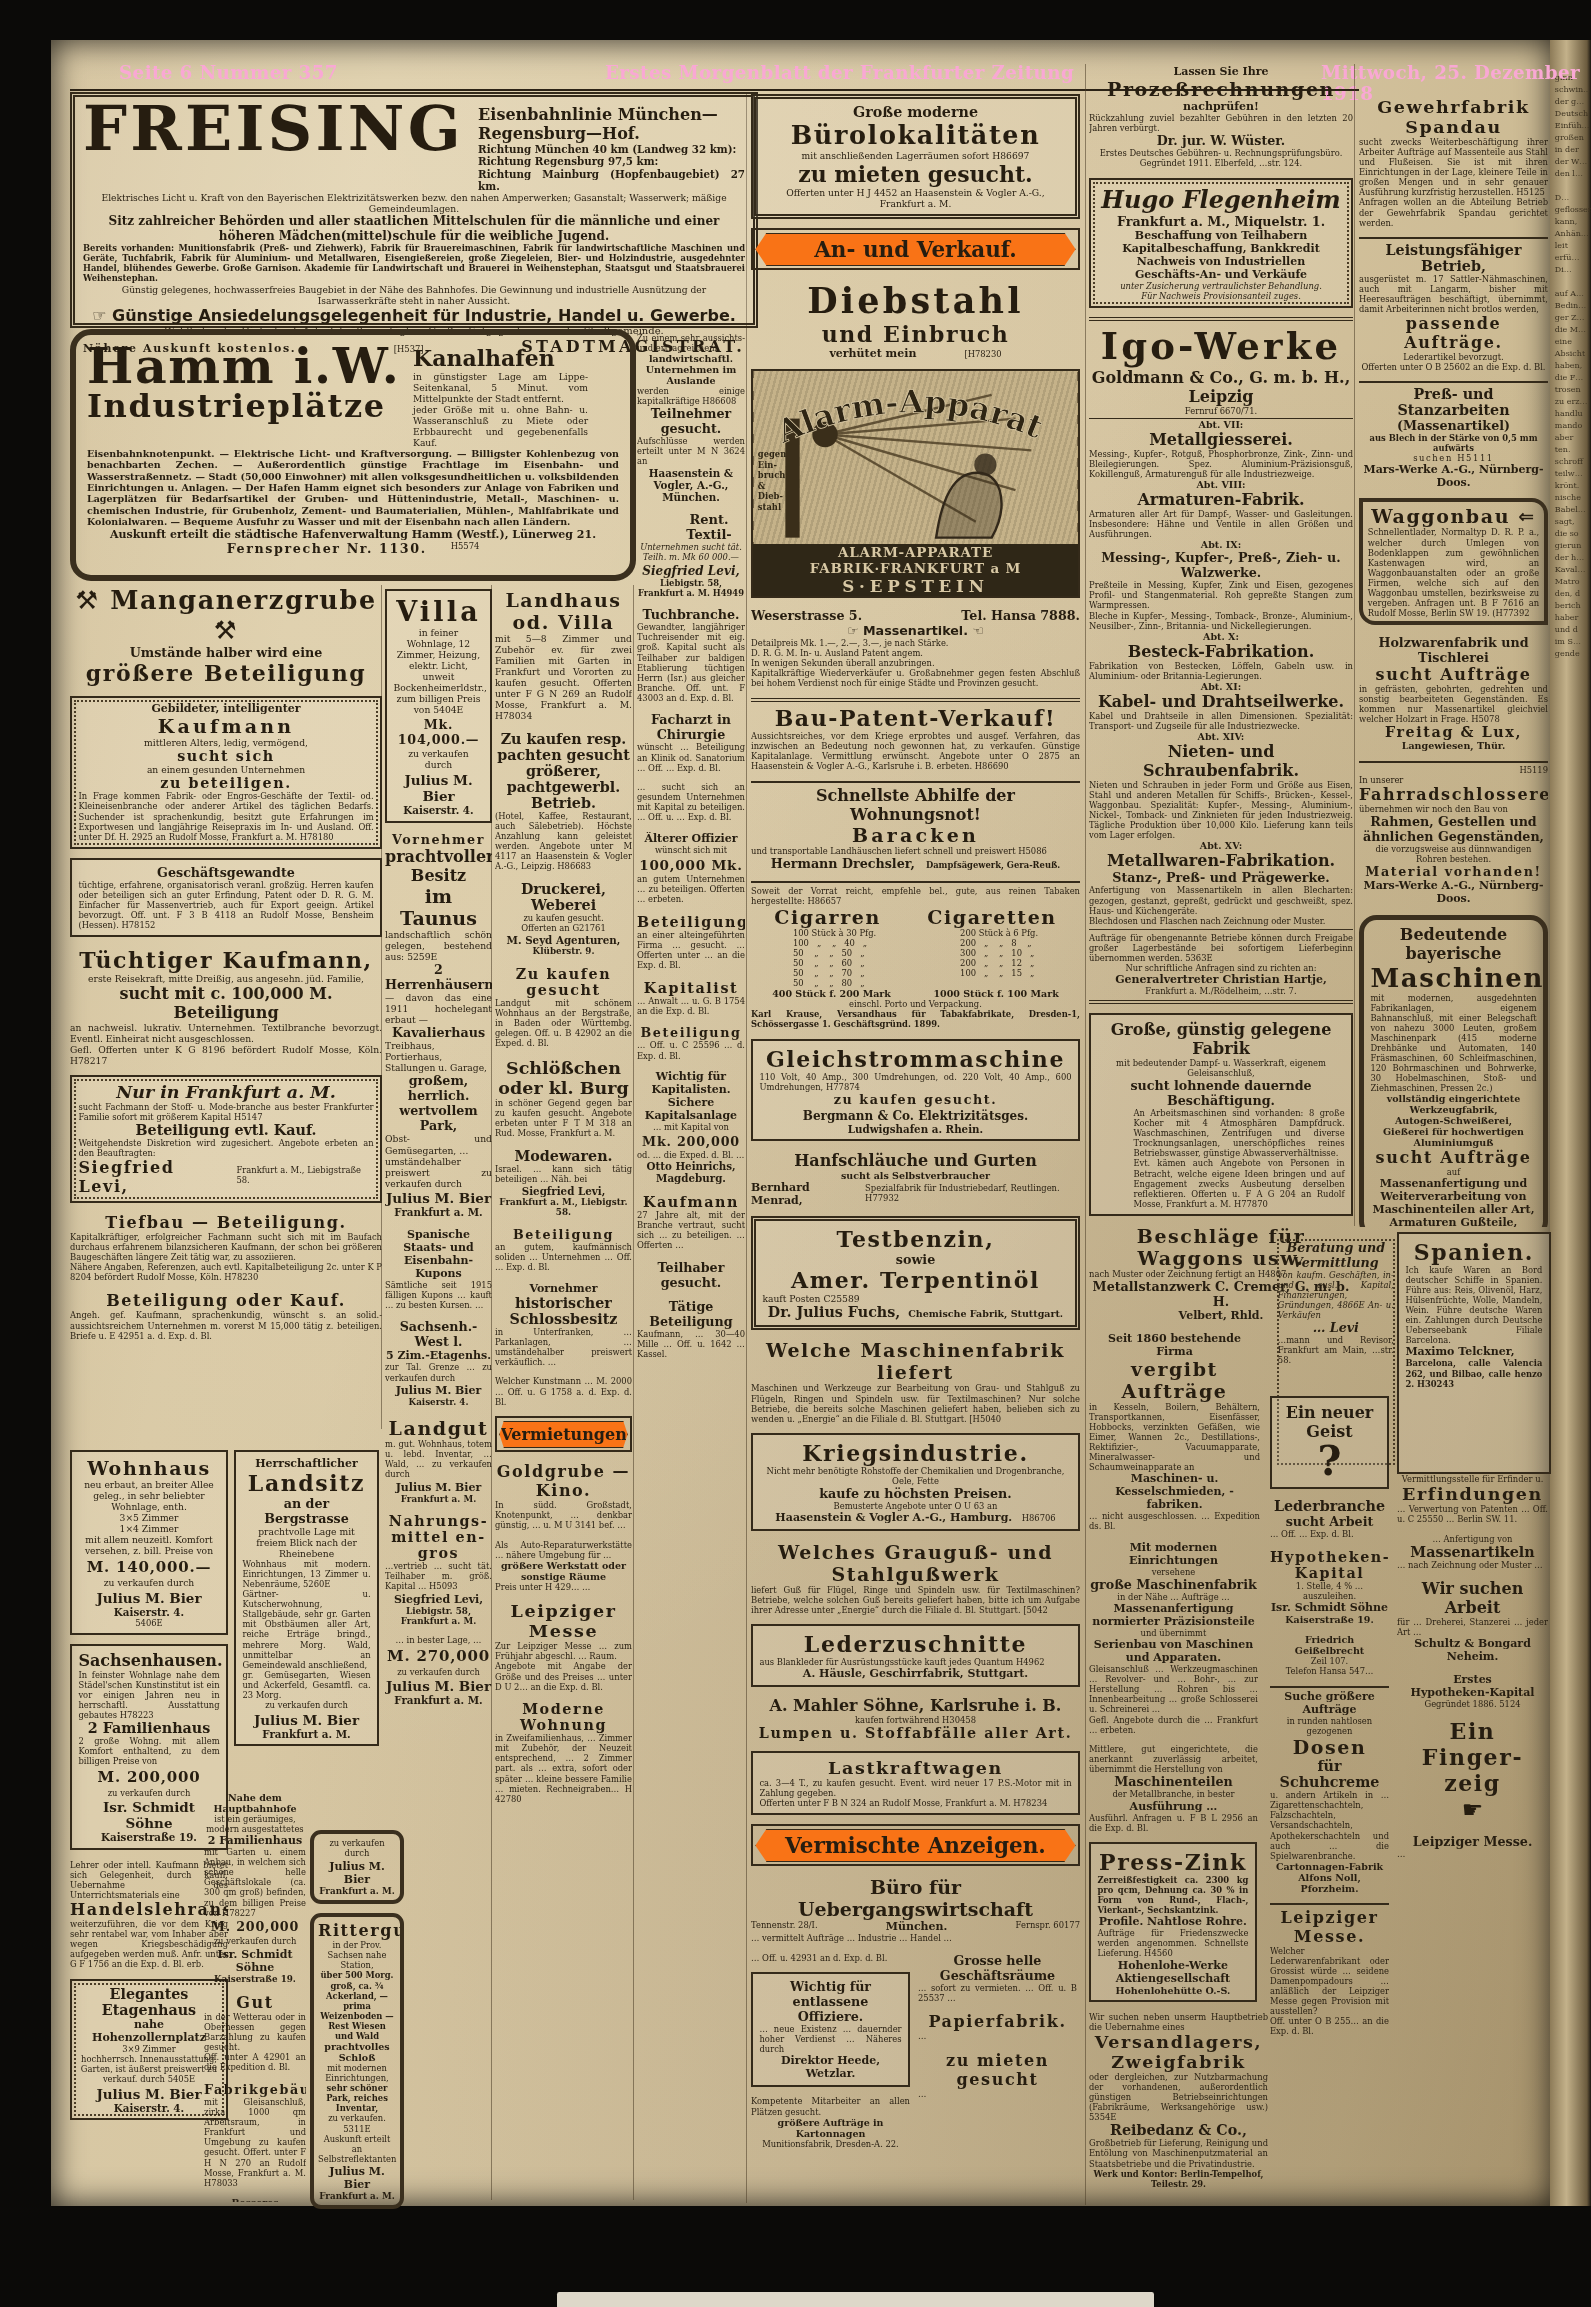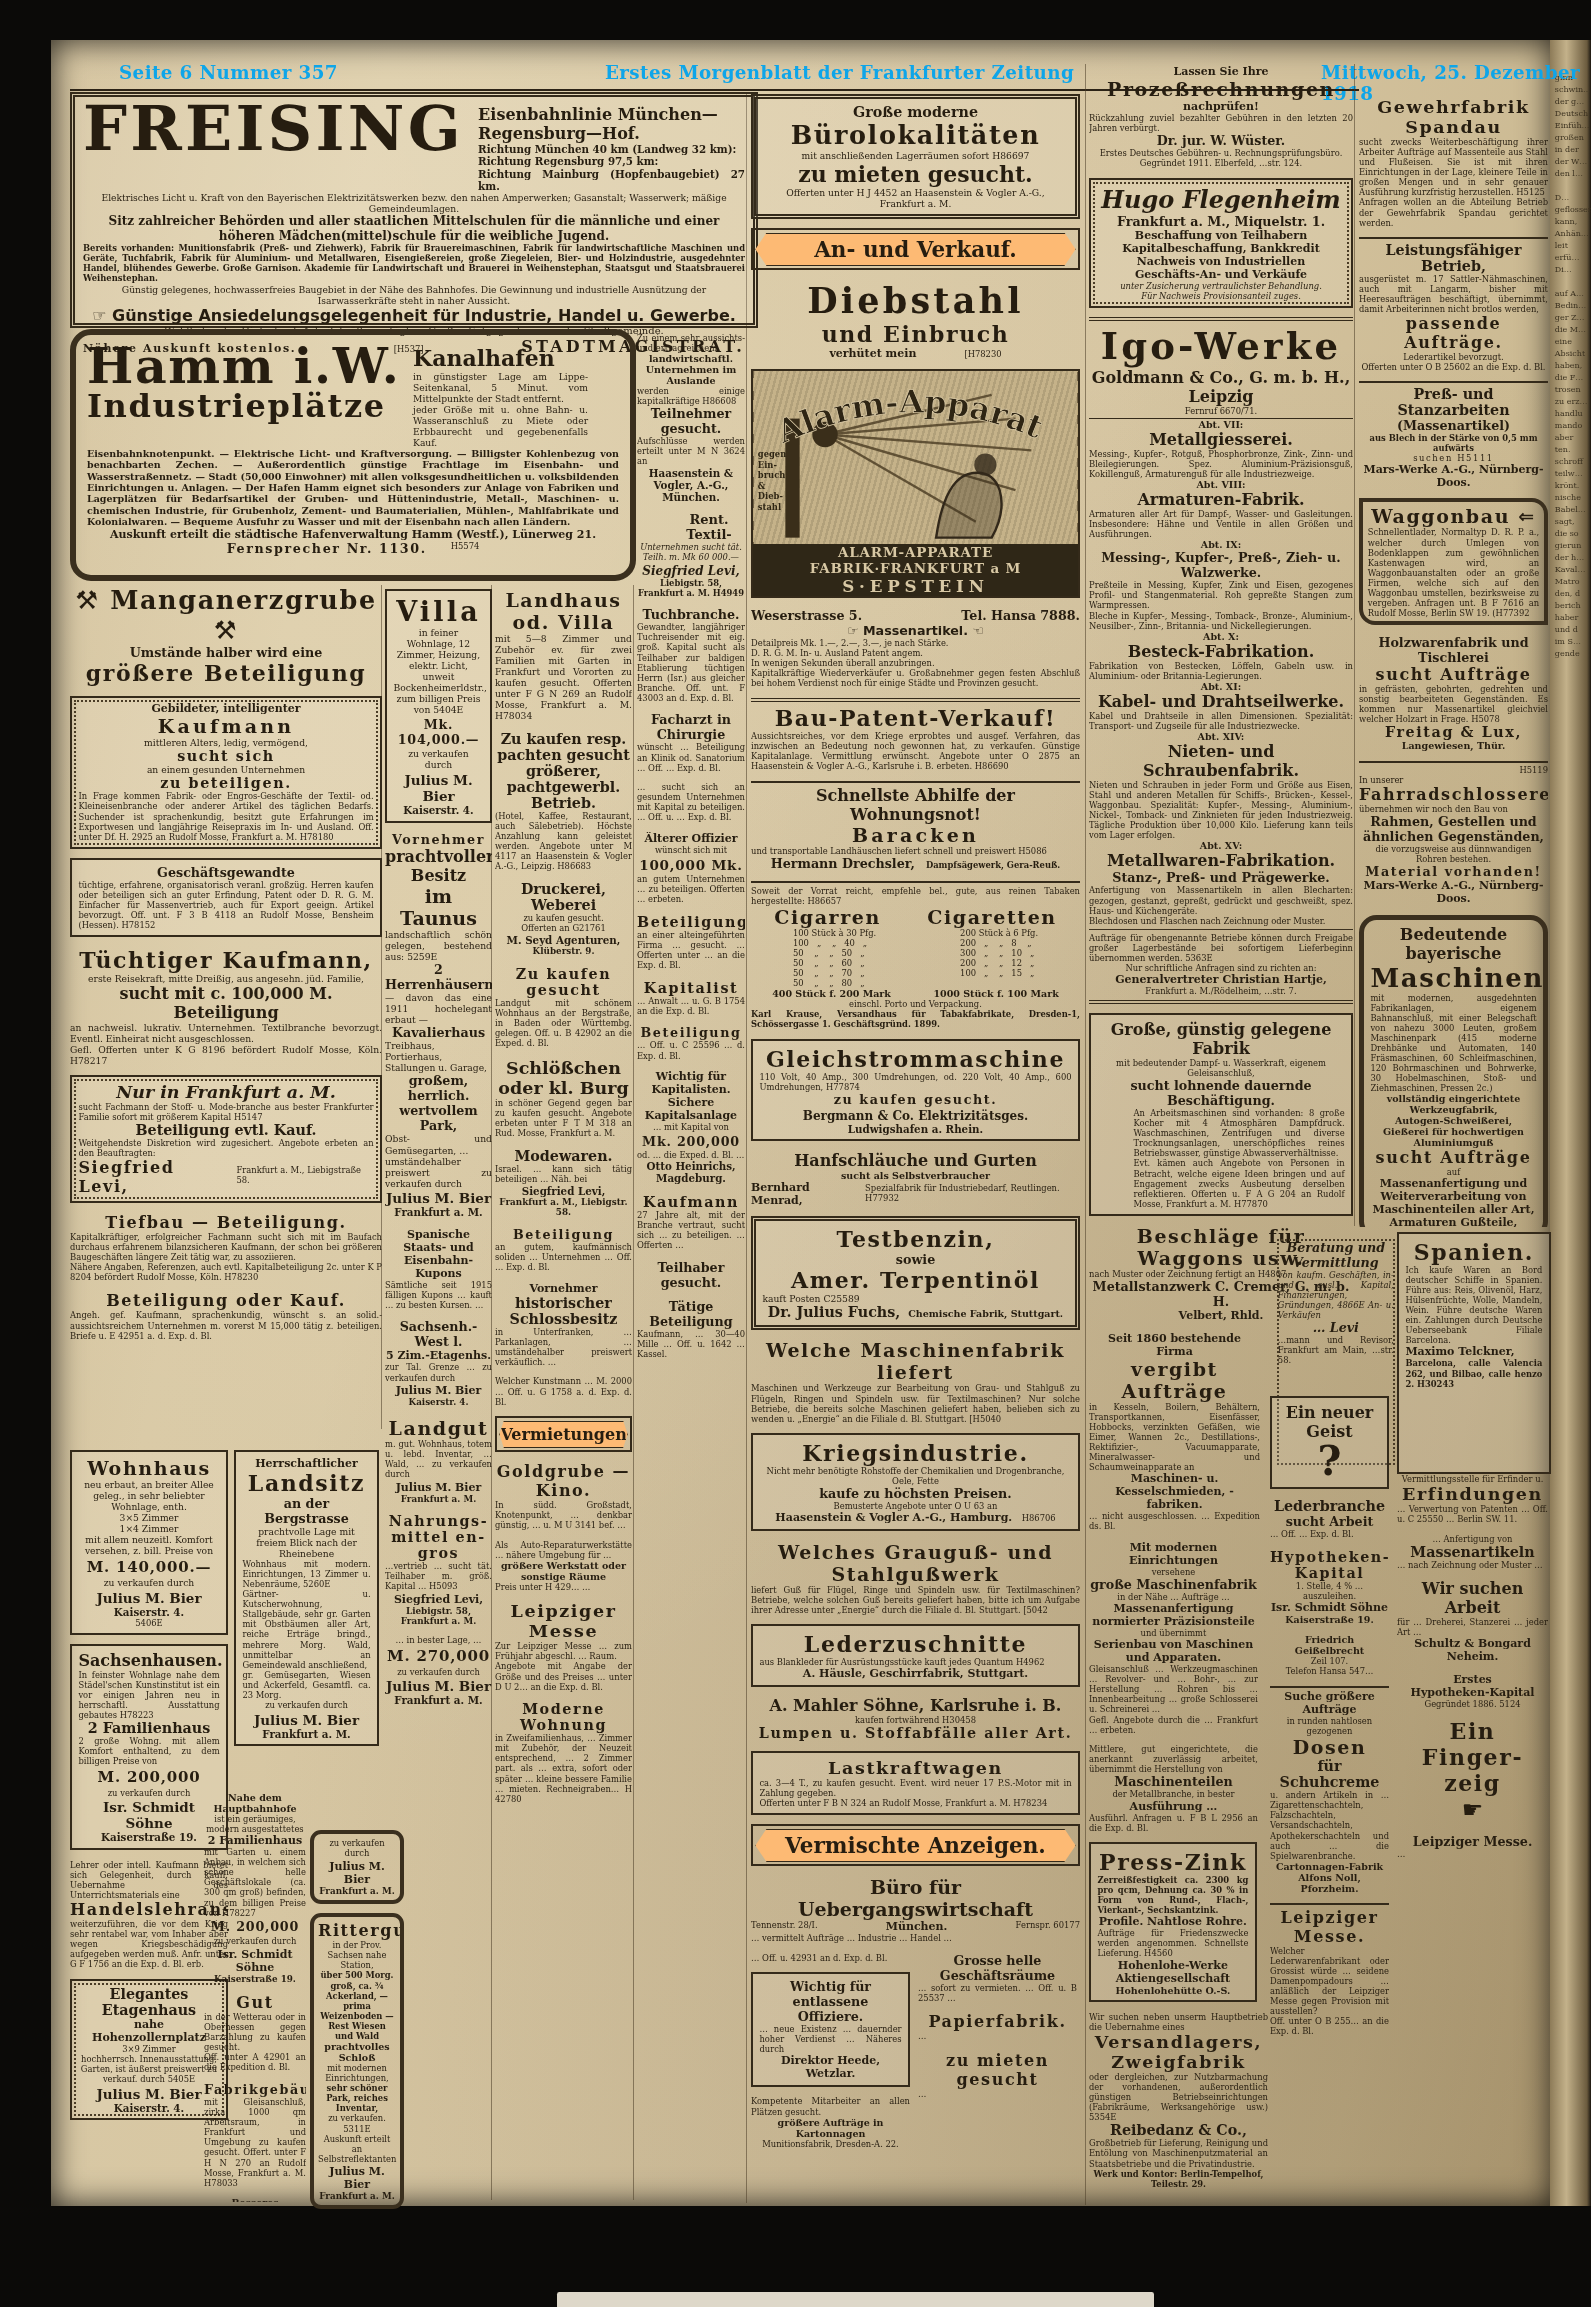--- a/index.html
+++ b/index.html
@@ -10,21 +10,21 @@
           radial-gradient(ellipse at 18% 12%, rgba(255,246,220,.25), rgba(0,0,0,0) 55%),
           radial-gradient(ellipse at 85% 90%, rgba(90,70,40,.25), rgba(0,0,0,0) 60%),
           linear-gradient(100deg,#cdbb95 0%,#d8c8a4 18%,#d5c4a0 60%,#c9b78f 88%,#b9a57c 100%);
          box-shadow:0 0 32px rgba(0,0,0,.8) inset;}
   .sliver{position:absolute;left:1550px;top:40px;width:41px;height:2166px;
           background:linear-gradient(90deg,#8d7b58,#c3b18a 40%,#6b5b3e 90%,#1a1610);
           overflow:hidden;}
   .sliver .frag{position:absolute;left:4.8px;top:32px;width:35px;font-size:8px;line-height:1.5;
           color:#3c3категория220;color:#3c3220;white-space:pre-line;}
   .botwhite{position:absolute;left:557px;top:2292px;width:597px;height:15px;background:#ded8c9;border-radius:2.4px 2.4px 0 0;}
-  .hdr{position:absolute;top:62px;font-weight:bold;font-size:18.3px;letter-spacing:0.4px;color:#0ea5e9;}
+  .hdr{position:absolute;top:62px;font-weight:bold;font-size:18.3px;letter-spacing:0.4px;color:#f9a8d4;}
   .hdrline{position:absolute;left:70px;top:89px;width:1289px;border-top:2.4px solid #2c2316;}
   .col{position:absolute;}
   .ad{margin-bottom:9.5px;overflow:hidden;}
   .bx{border:2.4px solid #342a1a;padding:4.8px 6.4px;background:rgba(255,250,235,.14);}
   .bx2{border:5.6px double #342a1a;padding:4.8px 6.4px;background:rgba(255,250,235,.14);}
   .rnd{border:6.4px solid #3a2f1e;border-radius:21px;padding:8px 11px;}
   .deco{outline:2.4px dotted #4a3c26;outline-offset:-6.4px;}
   .b{font-size:9.2px;line-height:1.2;text-align:justify;white-space:pre-line;}
   .bc{font-size:9.2px;line-height:1.2;text-align:center;white-space:pre-line;}
   .ctr{text-align:center;}
@@ -37,21 +37,21 @@
   .h24{font-size:19px;font-weight:bold;}
   .h28{font-size:22px;font-weight:bold;}
   .h32{font-size:25.5px;font-weight:bold;}
   .h40{font-size:32px;font-weight:bold;}
   .sp{letter-spacing:1.6px;}
   .sp4{letter-spacing:3.2px;}
   .sig{font-weight:bold;text-align:center;font-size:13.5px;margin-top:1.6px;}
   .sig2{font-weight:bold;text-align:center;font-size:10.3px;}
   .pr{font-weight:bold;text-align:center;font-size:15px;letter-spacing:0.8px;margin:1.6px 0;}
   .ribbon-w{border:2.4px solid #342a1a;padding:2.4px;margin-bottom:9.5px;}
-  .ribbon{border:1.6px solid #342a1a;background:#fdba74;text-align:center;font-weight:bold;font-size:21.5px;
+  .ribbon{border:1.6px solid #342a1a;background:#f97316;text-align:center;font-weight:bold;font-size:21.5px;
           padding:3.2px 0;clip-path:polygon(0 50%,3.5% 0,96.5% 0,100% 50%,96.5% 100%,3.5% 100%);}
   .vr{position:absolute;width:0;border-left:1.6px solid #4a3c26;opacity:.55;}
   .hr{border:none;border-top:1.6px solid #3c3120;margin:3.2px 0;}
   .small{font-size:8.4px;}
   .flex{display:flex;gap:8px;}
   .arcband{background:#2f2717;color:#d8c8a4;text-align:center;font-weight:bold;}
   .tick{font-family:"DejaVu Sans",sans-serif;}
 </style>
 </head>
 <body>

